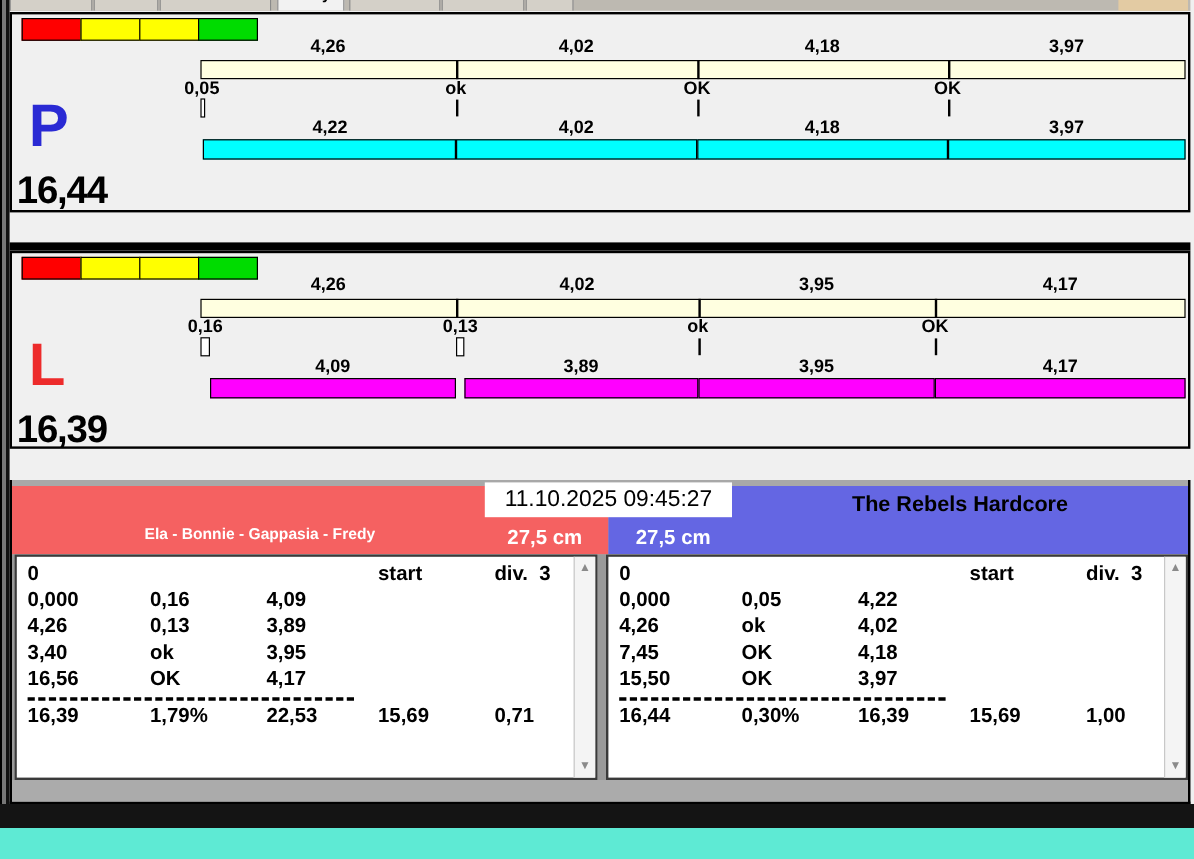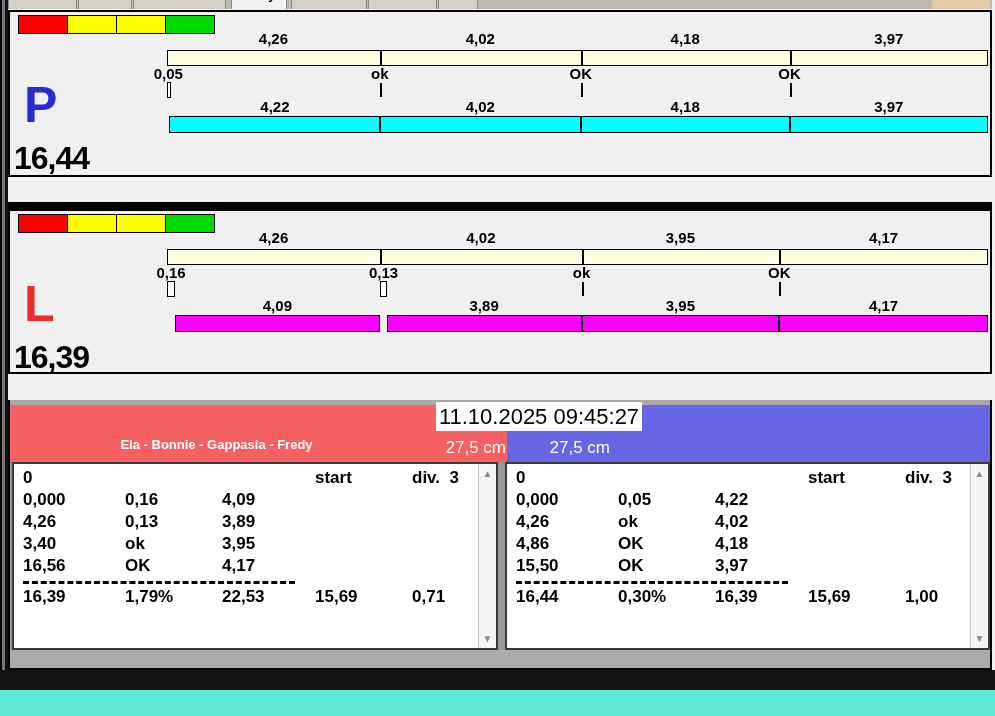--- a/index.html
+++ b/index.html
@@ -52,22 +52,22 @@
   .head-half { position:absolute; top:0; height:57px; }
   .head-left { left:0; width:497px; }
   .head-right { left:497px; width:483px; }
   .team-name { position:absolute; top:5px; font-size:18px; font-weight:bold; color:#000; text-align:center; }
   .left-name { left:0; width:400px; }
   .right-name { left:600px; width:380px; }
   .members { position:absolute; top:32px; font-size:13px; font-weight:bold; color:#fff; text-align:center;padding-left:13px; }
   .left-members { left:0; width:400px; }
   .right-members { left:600px; width:380px; }
   .datetime-box { position:absolute; left:394px; top:-3px; width:206px; height:29px; background:#fff;
-                  color:#000; font-size:22px; text-align:center; line-height:29px;margin-left:32px; }
-  .height-label { position:absolute; top:33px; font-size:17px; font-weight:normal; color:#fff; text-align:right; }
+                  color:#000; font-size:19px; text-align:center; line-height:29px; }
+  .height-label { position:absolute; top:33px; font-size:17px; font-weight:bold; color:#fff; text-align:center; }
   .left-height { left:392px; width:104px; }
   .right-height { left:502px; width:98px; }
 
   .tables { position:relative; height:188px; background:#9a9a9a; }
   .rtable { position:absolute; top:0; height:188px; background:#fff; border:2px solid #3a3a3a; }
   .rtable.left { left:2px; width:486px; }
   .rtable.right { left:495px; width:485px; }
   .tbody { position:absolute; left:0; top:3px; right:20px; }
   .trow { display:grid; grid-template-columns:102px 97px 93px 97px 1fr; line-height:22px; }
   .tcell { padding-left:9px; font-size:17px; font-weight:bold; white-space:pre; color:#000; }
@@ -172,20 +172,21 @@
       </div>
     <div class="lane-letter" style="color: rgb(237, 43, 43);">L</div>
     <div class="lane-total">16,39</div>
   </div>
 
   <div class="bottom-section">
     <div class="section-top-strip"></div>
     <div class="headers">
       <div class="head-half head-left" id="head-left" style="background: rgb(245, 97, 97);"></div>
       <div class="head-half head-right" id="head-right" style="background: rgb(100, 102, 227);"></div>
+      <div class="team-name right-name">The Rebels Hardcore</div>
       <div class="members left-members">Ela - Bonnie - Gappasia - Fredy</div>
       <div class="datetime-box">11.10.2025 09:45:27</div>
       <div class="height-label left-height">27,5 cm</div>
       <div class="height-label right-height">27,5 cm</div>
     </div>
     <div class="tables">
       <div class="rtable left">
         <div class="tbody">
             <div class="trow">
               <div class="tcell">0</div>
@@ -253,21 +254,21 @@
               <div class="tcell"></div>
             </div>
             <div class="trow">
               <div class="tcell">4,26</div>
               <div class="tcell">ok</div>
               <div class="tcell">4,02</div>
               <div class="tcell"></div>
               <div class="tcell"></div>
             </div>
             <div class="trow">
-              <div class="tcell">4,86</div>
+              <div class="tcell">7,45</div>
               <div class="tcell">OK</div>
               <div class="tcell">4,18</div>
               <div class="tcell"></div>
               <div class="tcell"></div>
             </div>
             <div class="trow">
               <div class="tcell">15,50</div>
               <div class="tcell">OK</div>
               <div class="tcell">3,97</div>
               <div class="tcell"></div>

